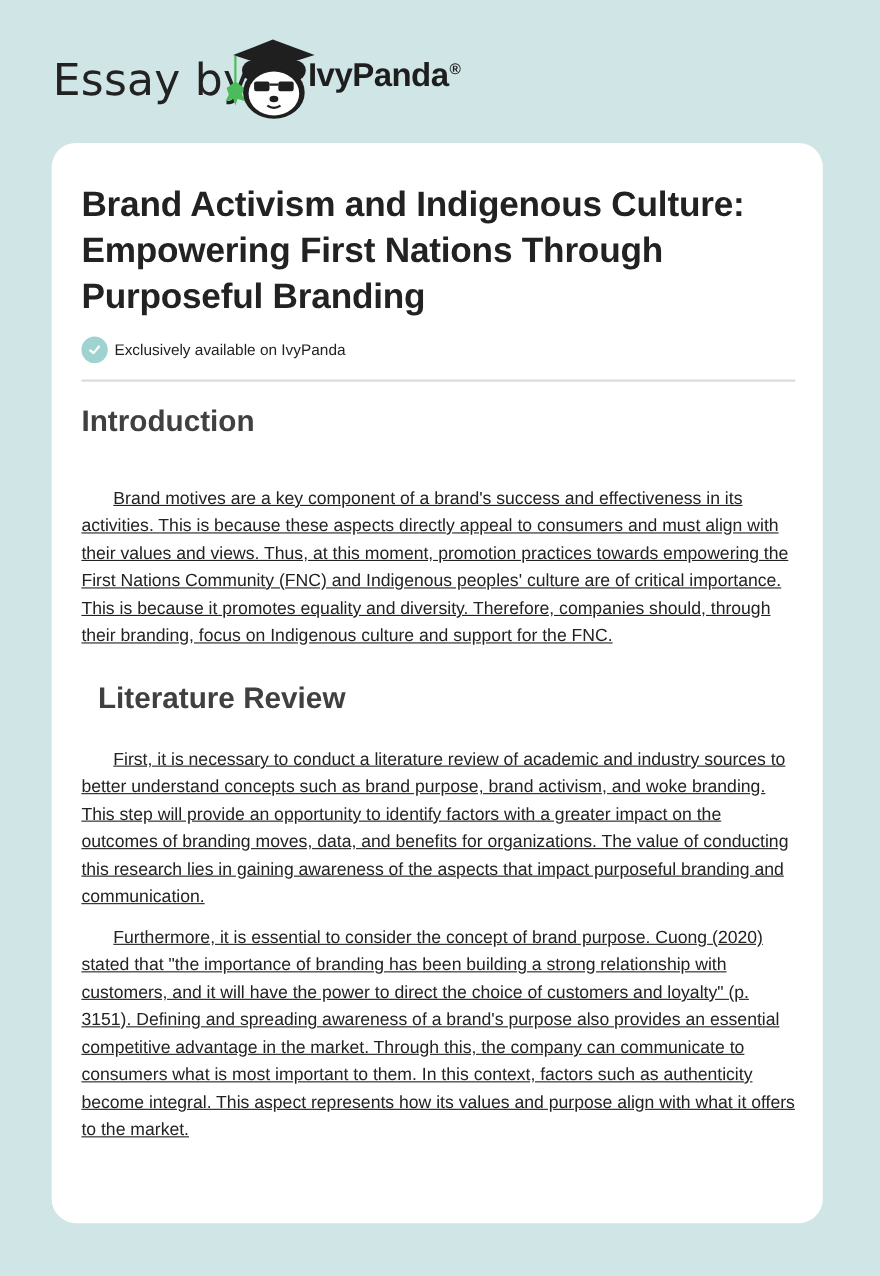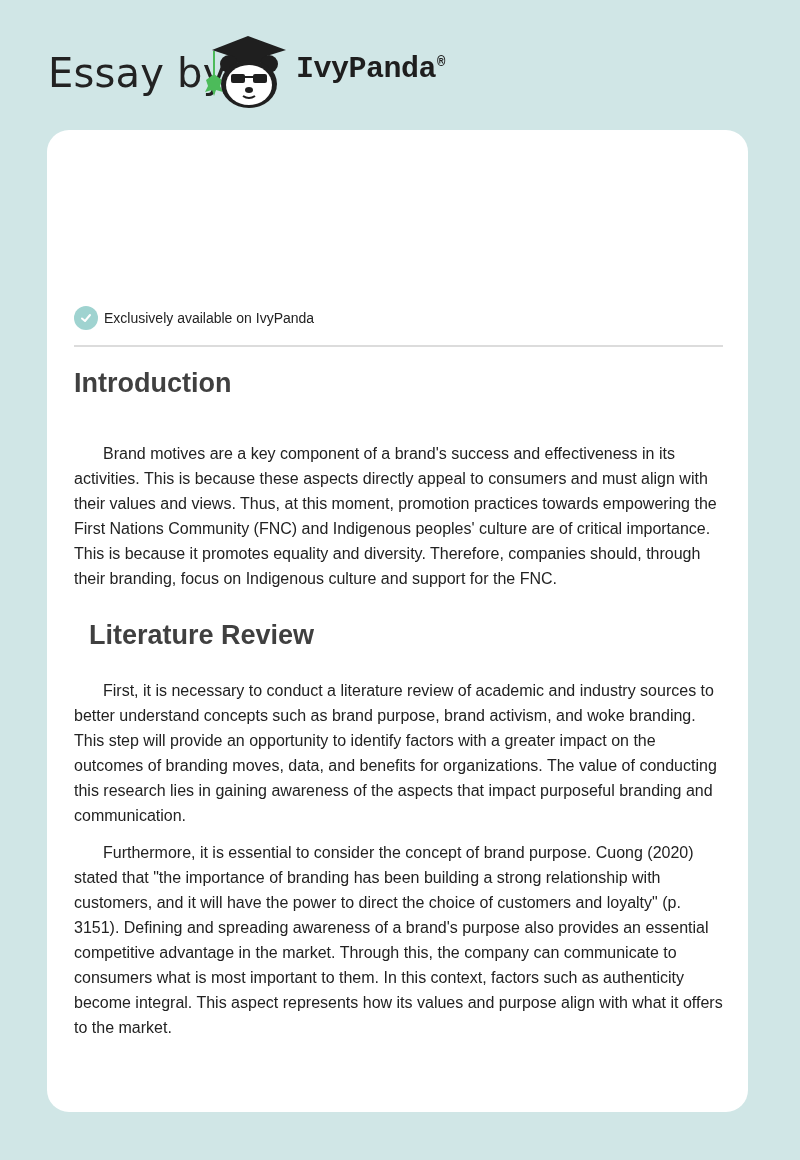--- a/index.html
+++ b/index.html
@@ -16,22 +16,22 @@
     }
     .essay-by {
       position: absolute; left: 48px; top: 50px;
       font-family: "DejaVu Sans", sans-serif;
       font-size: 40px; color: #222; letter-spacing: 0.2px;
     }
     .logo-icon {
       position: absolute; left: 202px; top: 34px; width: 92px; height: 76px;
     }
     .brand-name {
-      position: absolute; left: 296px; top: 52px;
-      font-family: Liberation Mono, monospace; font-weight: bold;
+      position: absolute; left: 280px; top: 52px;
+      font-family: Liberation Sans, sans-serif; font-weight: bold;
       font-size: 30px; color: #1e1e1e; letter-spacing: -0.5px;
     }
     .brand-reg {
       font-size: 14px; vertical-align: top; position: relative; top: 2px; margin-left: 1px;
     }
     .card {
       position: absolute; left: 47px; top: 130px; width: 701px; height: 982px;
       background: #ffffff; border-radius: 22px;
     }
     .title {
@@ -52,20 +52,21 @@
       position: absolute; left: 27px; top: 215px; width: 649px; height: 2px; background: #dcdcdc;
     }
     .h2 {
       position: absolute; left: 27px; margin: 0;
       font-size: 27px; font-weight: bold; color: #404040;
     }
     .para {
       position: absolute; left: 27px; width: 652px; margin: 0;
       font-size: 16px; line-height: 25px; color: #222;
       text-indent: 29px;
+      text-decoration: underline;
     }
   </style>
 </head>
 <body>
 
 <div class="header">
   <span class="essay-by">Essay by</span>
   <div class="logo-icon">
     <svg width="92" height="76" viewBox="0 0 92 76">
 
@@ -86,20 +87,21 @@
       <line x1="43" y1="43" x2="51" y2="43" stroke="#1f1f1f" stroke-width="2"></line>
 
       <ellipse cx="47" cy="56" rx="4" ry="3" fill="#1f1f1f"></ellipse>
       <path d="M41,62 Q47,66 53,62" stroke="#1f1f1f" stroke-width="2" fill="none"></path>
     </svg>
   </div>
   <span class="brand-name"><span>IvyPanda</span><span class="brand-reg">®</span></span>
 </div>
 
 <main class="card">
+  <h1 class="title">Brand Activism and Indigenous Culture: Empowering First Nations Through Purposeful Branding</h1>
 
   <div class="exclusive">
     <span class="check-icon">
       <svg width="12" height="12" viewBox="0 0 12 12">
           <path d="M2,6.5 L5,9 L10,3" stroke="#ffffff" stroke-width="2" fill="none" stroke-linecap="round" stroke-linejoin="round"></path>
         </svg>
     </span>
     <span class="exclusive-text">Exclusively available on IvyPanda</span>
   </div>
 

